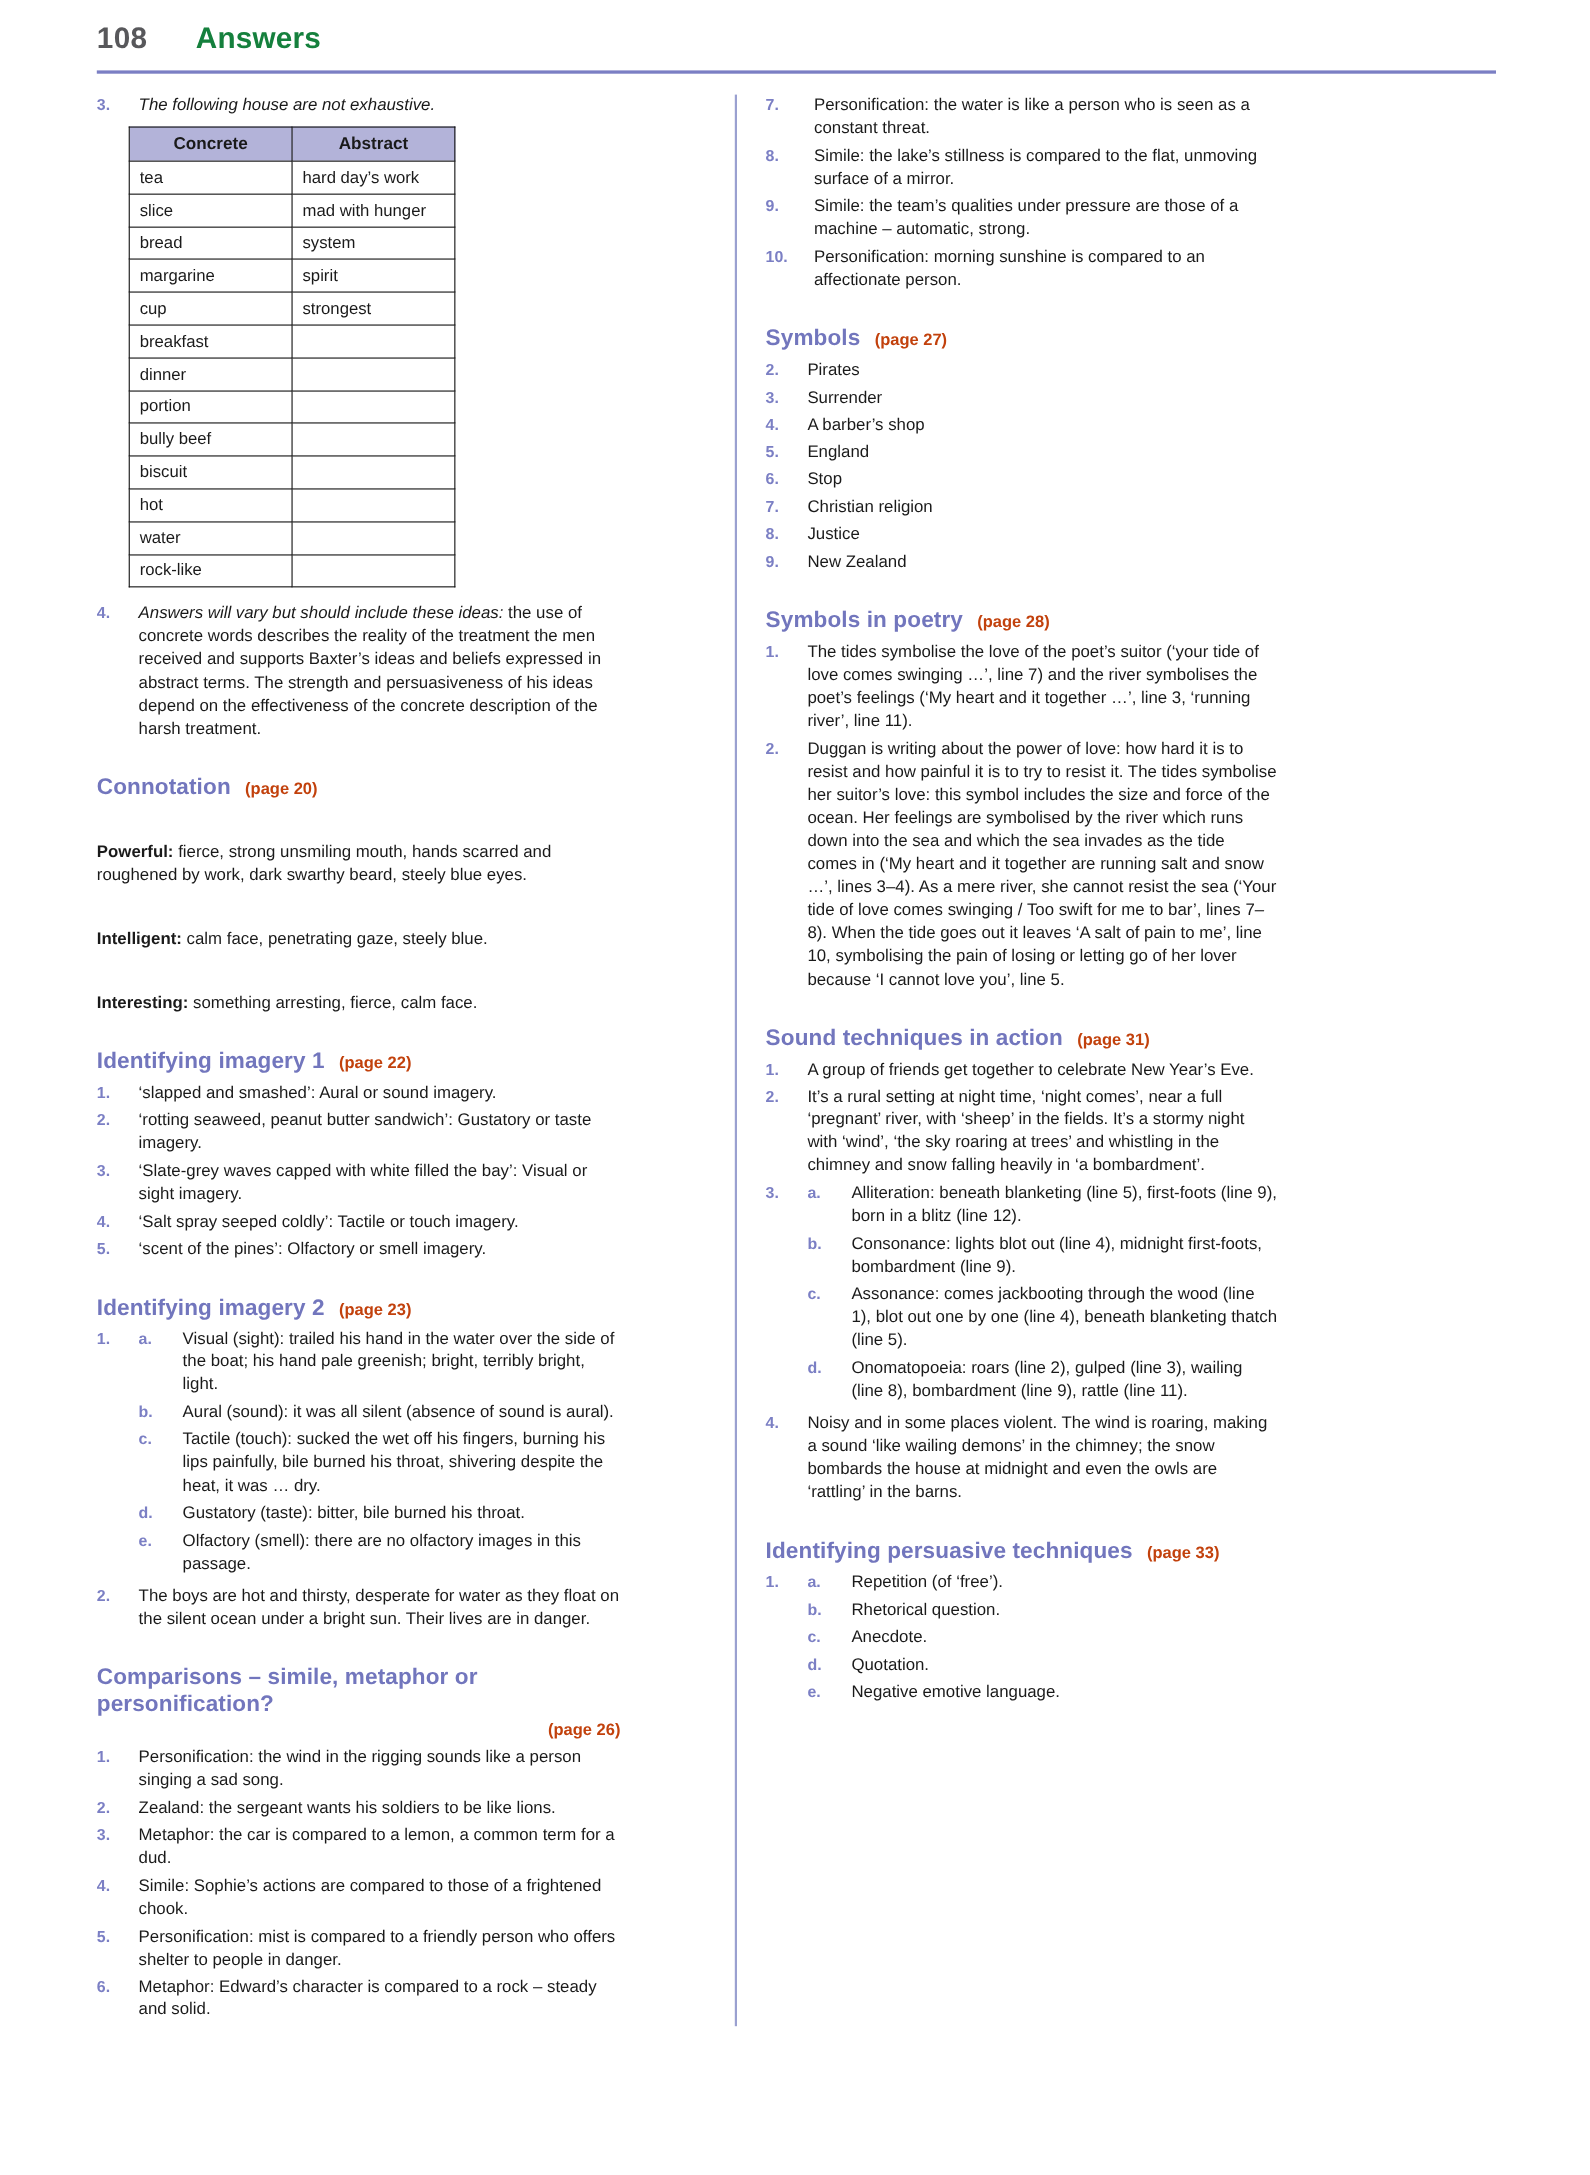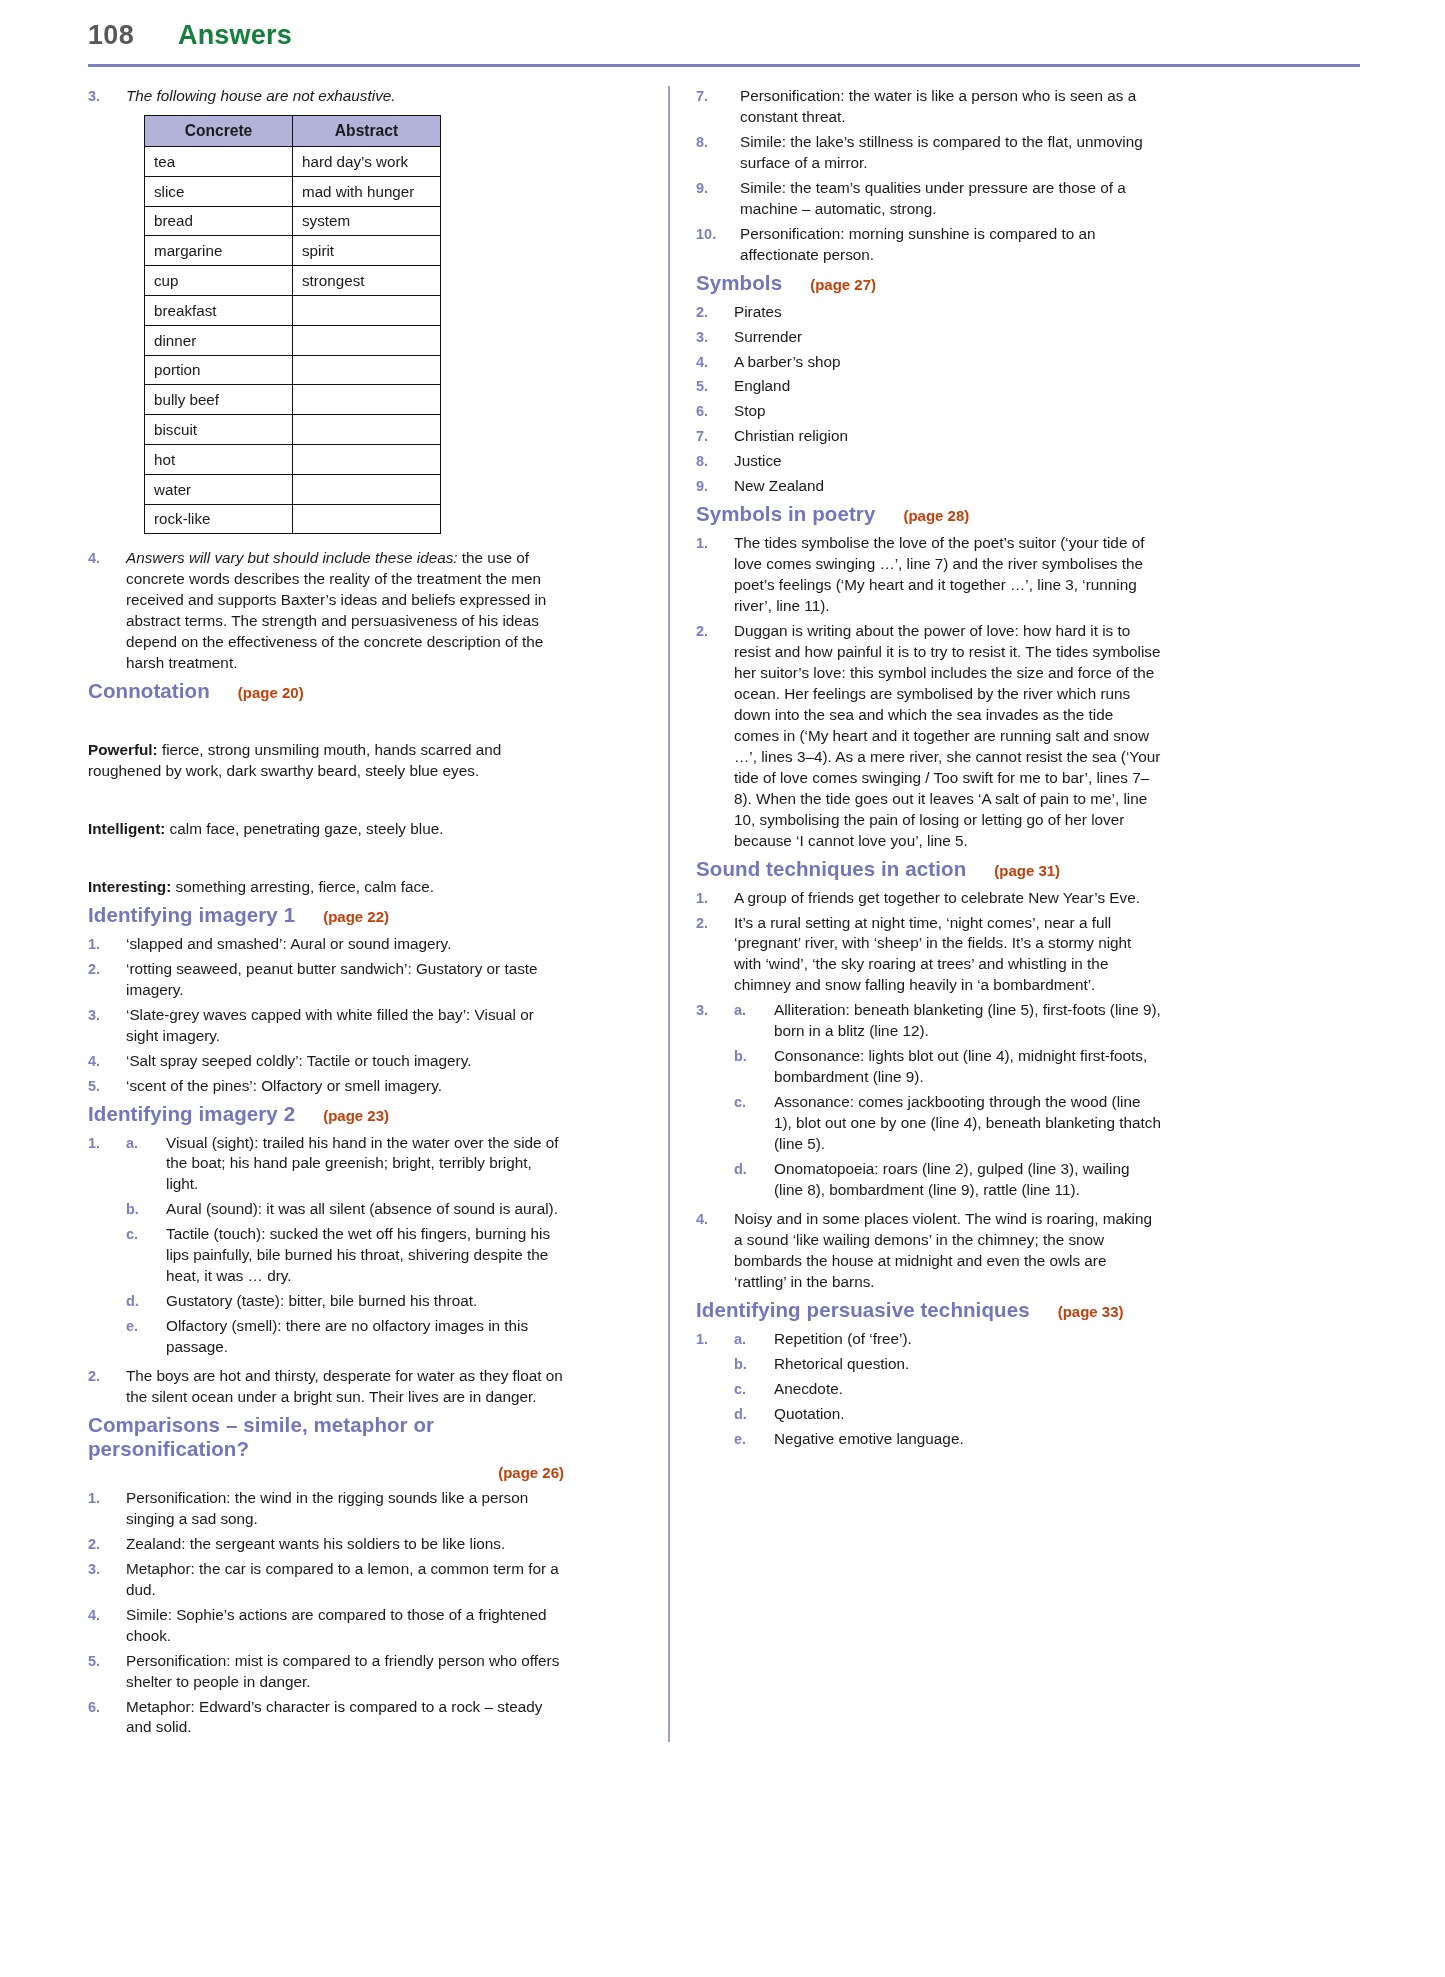--- a/index.html
+++ b/index.html
@@ -106,38 +106,38 @@
     font-weight: bold;
     font-size: 14.5px;
     flex: 0 0 40px;
     padding-top: 1px;
   }
 
   
   .sec-head {
     display: flex;
     align-items: baseline;
-    gap: 28px;
-    margin-top: 5px;
+    gap: 13px;
+    margin-top: 30px;
     margin-bottom: 7px;
   }
   .sec-title {
     font-size: 20.5px;
     font-weight: bold;
     color: #7276bd;
     letter-spacing: 0.1px;
   }
   .sec-page {
     font-size: 15px;
     font-weight: bold;
     color: #c2410c;
   }
 
   
-  .tbl-wrap { margin: 8px 0 0 56px; }
+  .tbl-wrap { margin: 8px 0 0 29px; }
   table.concrete-tbl {
     border-collapse: collapse;
     width: 296px;
     table-layout: fixed;
   }
   table.concrete-tbl th,
   table.concrete-tbl td {
     border: 1.6px solid #111;
     height: 29.8px;
     padding: 0 9px;

